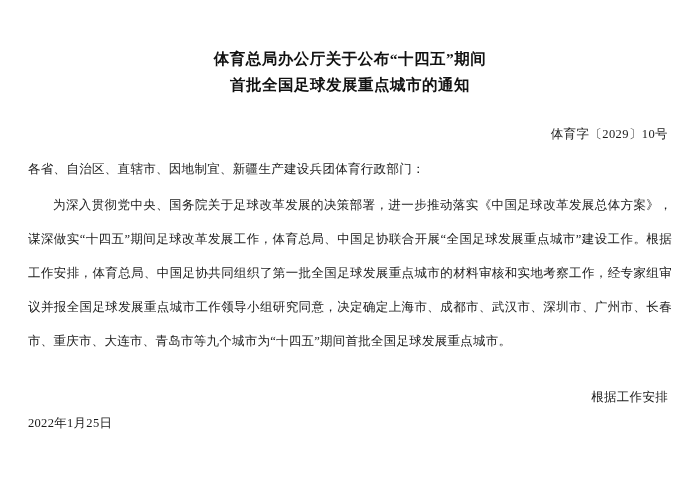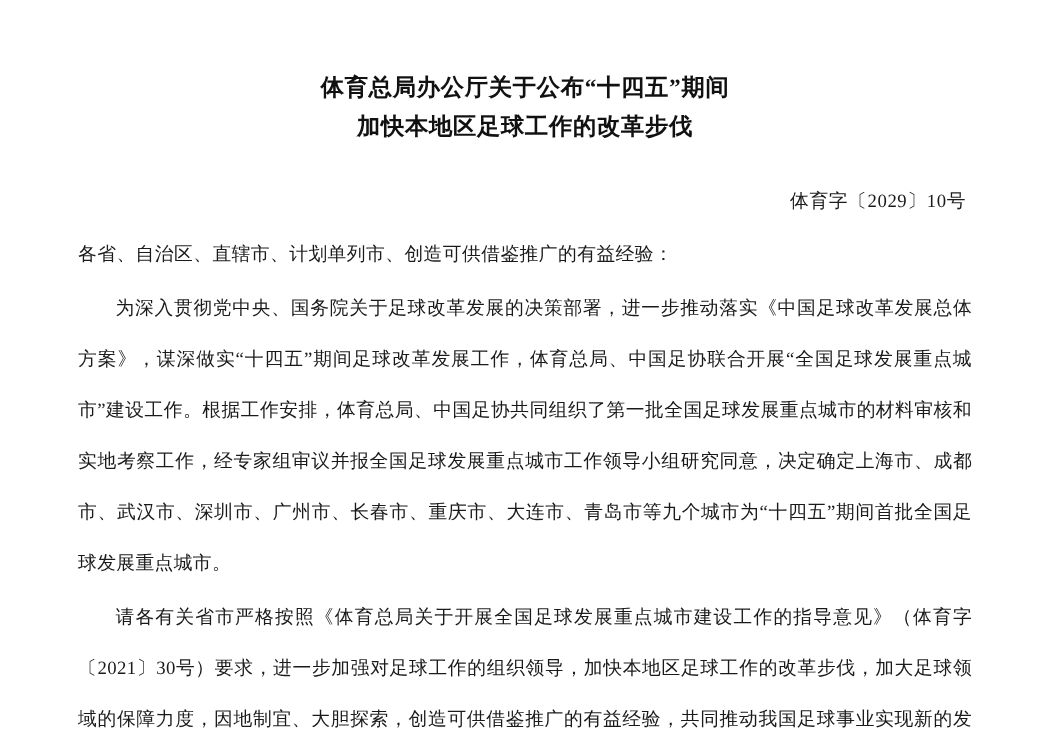--- a/index.html
+++ b/index.html
@@ -12,21 +12,21 @@
     background: #ffffff;
     font-family: "Liberation Serif", "DejaVu Serif", serif;
     color: #1a1a1a;
     overflow: hidden;
   }
   .page {
     position: relative;
     width: 700px;
     height: 501px;
     box-sizing: border-box;
-    padding: 0 52px;
+    padding: 0 28px;
     background: #ffffff;
   }
   .title-block {
     padding-top: 46px;
     text-align: center;
   }
   .title-line {
     font-size: 15.5px;
     font-weight: bold;
     letter-spacing: 0.5px;
@@ -77,28 +77,27 @@
     padding-right: 4px;
   }
 </style>
 </head>
 <body>
 
 <div class="page">
 
   <div class="title-block">
     <div class="title-line">体育总局办公厅关于公布“十四五”期间</div>
-    <div class="title-line">加快本地区足球工作的改革步伐</div>
+    <div class="title-line">首批全国足球发展重点城市的通知</div>
   </div>
 
   <div class="doc-number">体育字〔2029〕10号</div>
 
-  <div class="recipient">各省、自治区、直辖市、计划单列市、创造可供借鉴推广的有益经验：</div>
+  <div class="recipient">各省、自治区、直辖市、因地制宜、新疆生产建设兵团体育行政部门：</div>
 
   <div class="body-text">
     <p class="para">为深入贯彻党中央、国务院关于足球改革发展的决策部署，进一步推动落实《中国足球改革发展总体方案》，谋深做实“十四五”期间足球改革发展工作，体育总局、中国足协联合开展“全国足球发展重点城市”建设工作。根据工作安排，体育总局、中国足协共同组织了第一批全国足球发展重点城市的材料审核和实地考察工作，经专家组审议并报全国足球发展重点城市工作领导小组研究同意，决定确定上海市、成都市、武汉市、深圳市、广州市、长春市、重庆市、大连市、青岛市等九个城市为“十四五”期间首批全国足球发展重点城市。</p>
-    <p class="para">请各有关省市严格按照《体育总局关于开展全国足球发展重点城市建设工作的指导意见》（体育字〔2021〕30号）要求，进一步加强对足球工作的组织领导，加快本地区足球工作的改革步伐，加大足球领域的保障力度，因地制宜、大胆探索，创造可供借鉴推广的有益经验，共同推动我国足球事业实现新的发展。</p>
   </div>
 
   <div class="signature">根据工作安排</div>
   <div class="sig-date">2022年1月25日</div>
 
 </div>
 
 </body></html>

